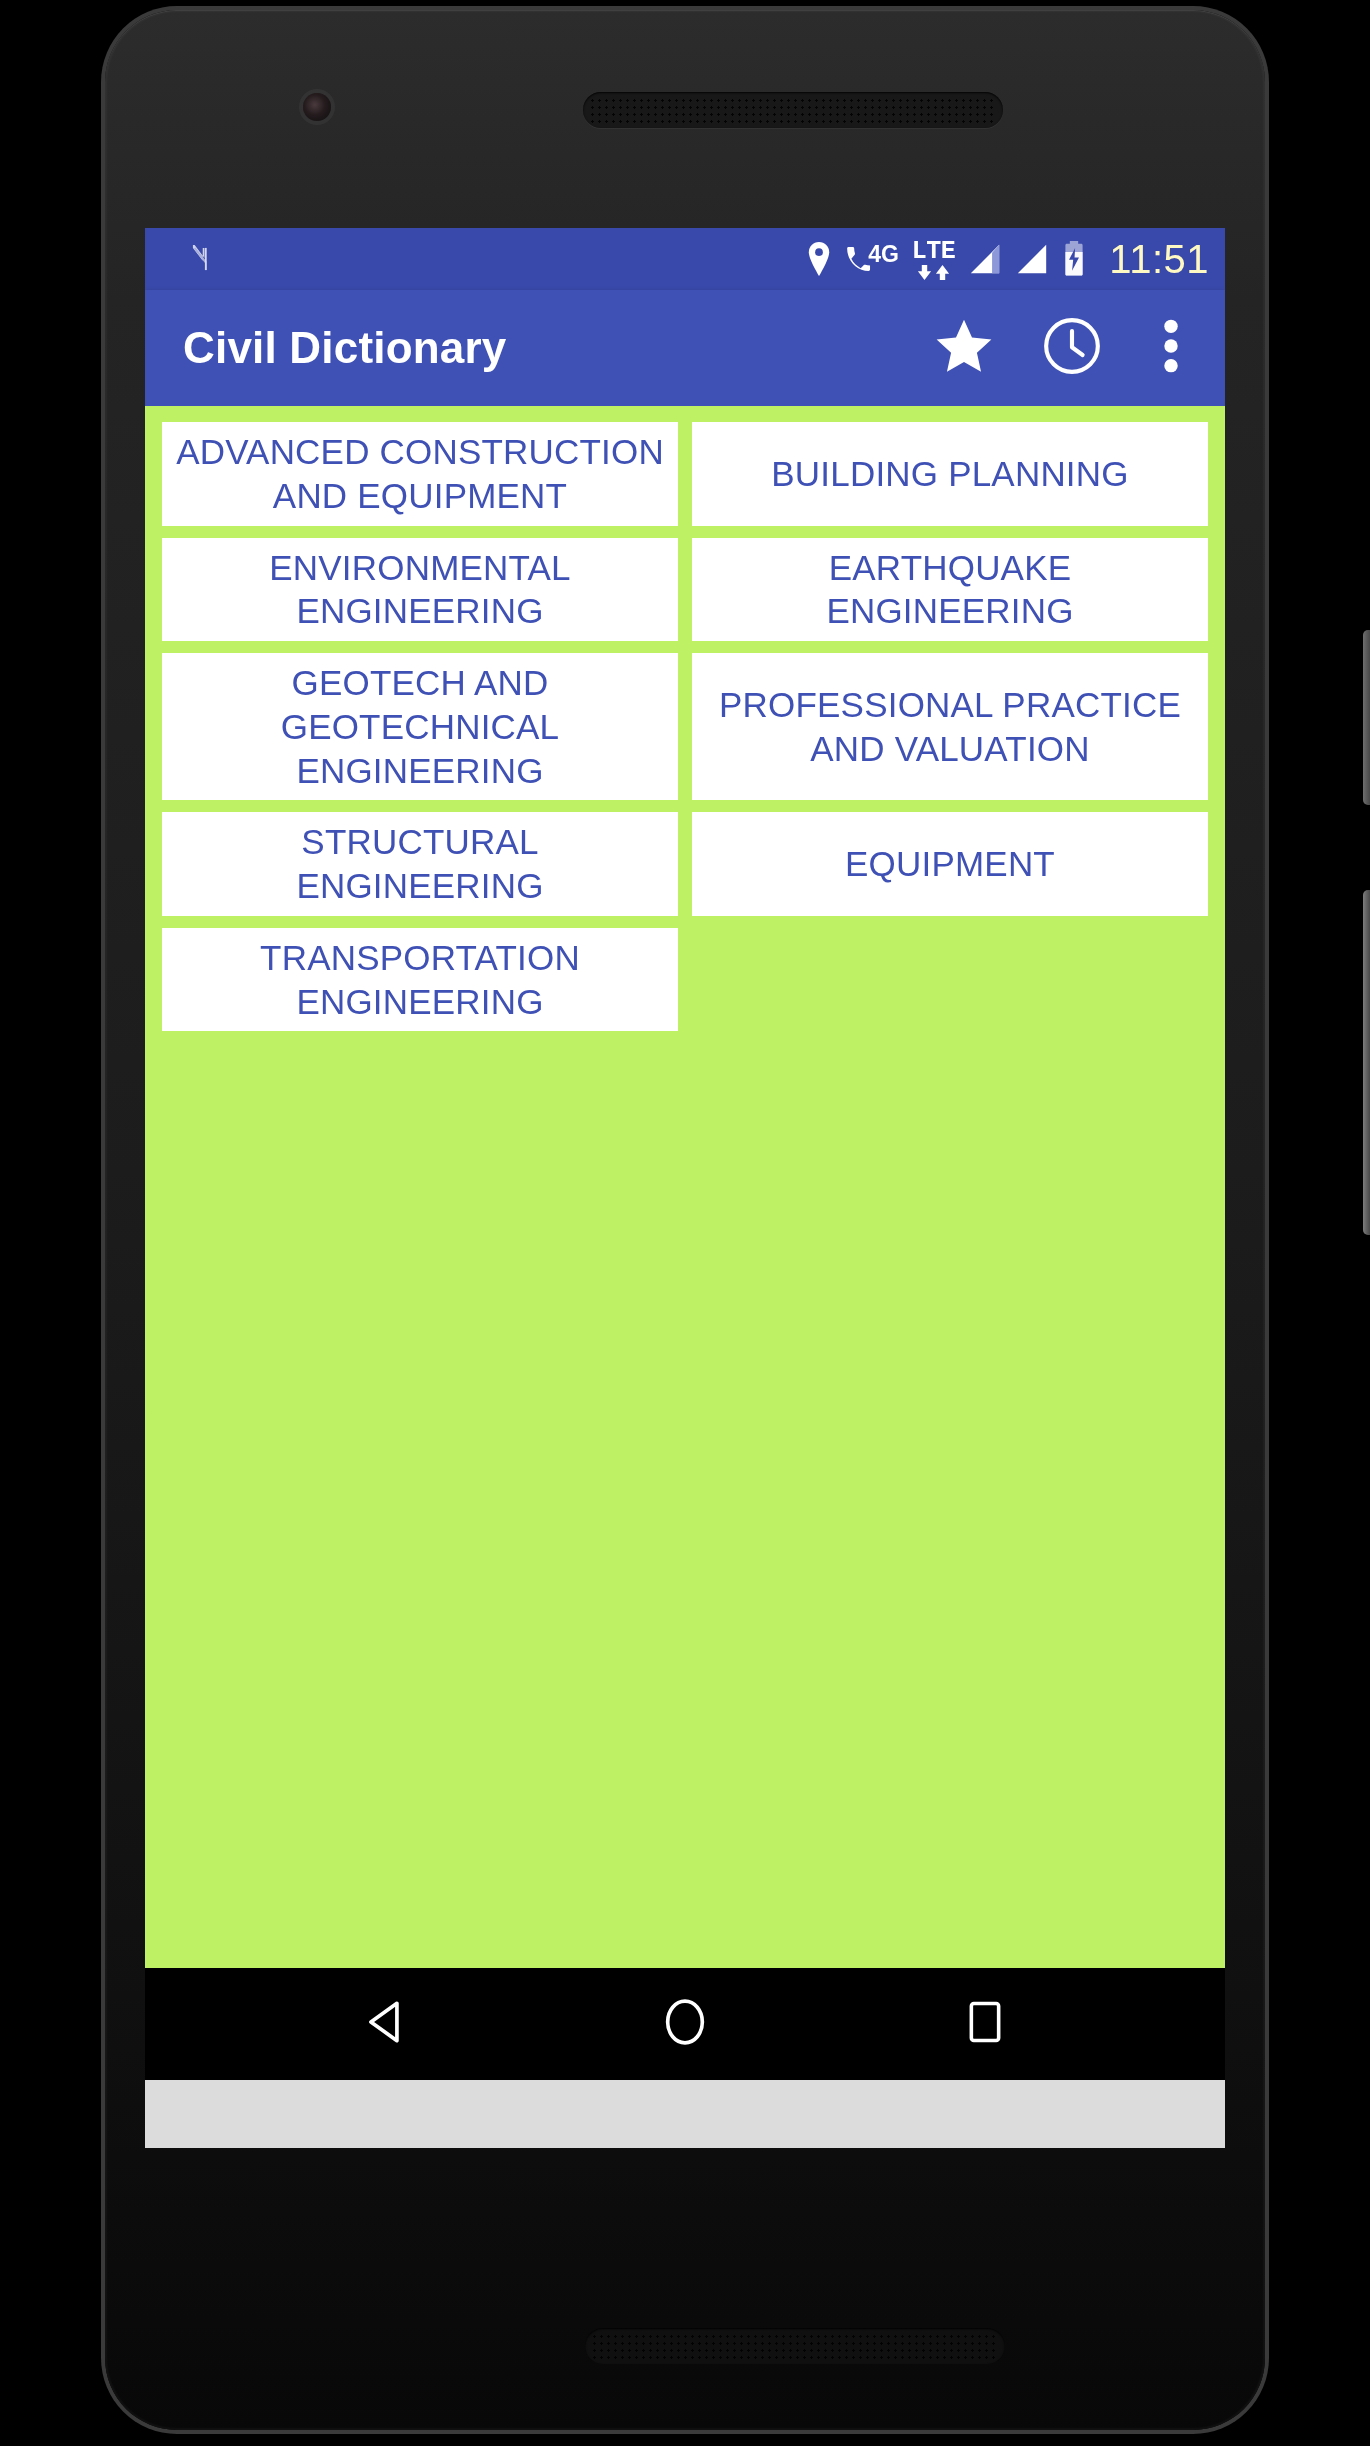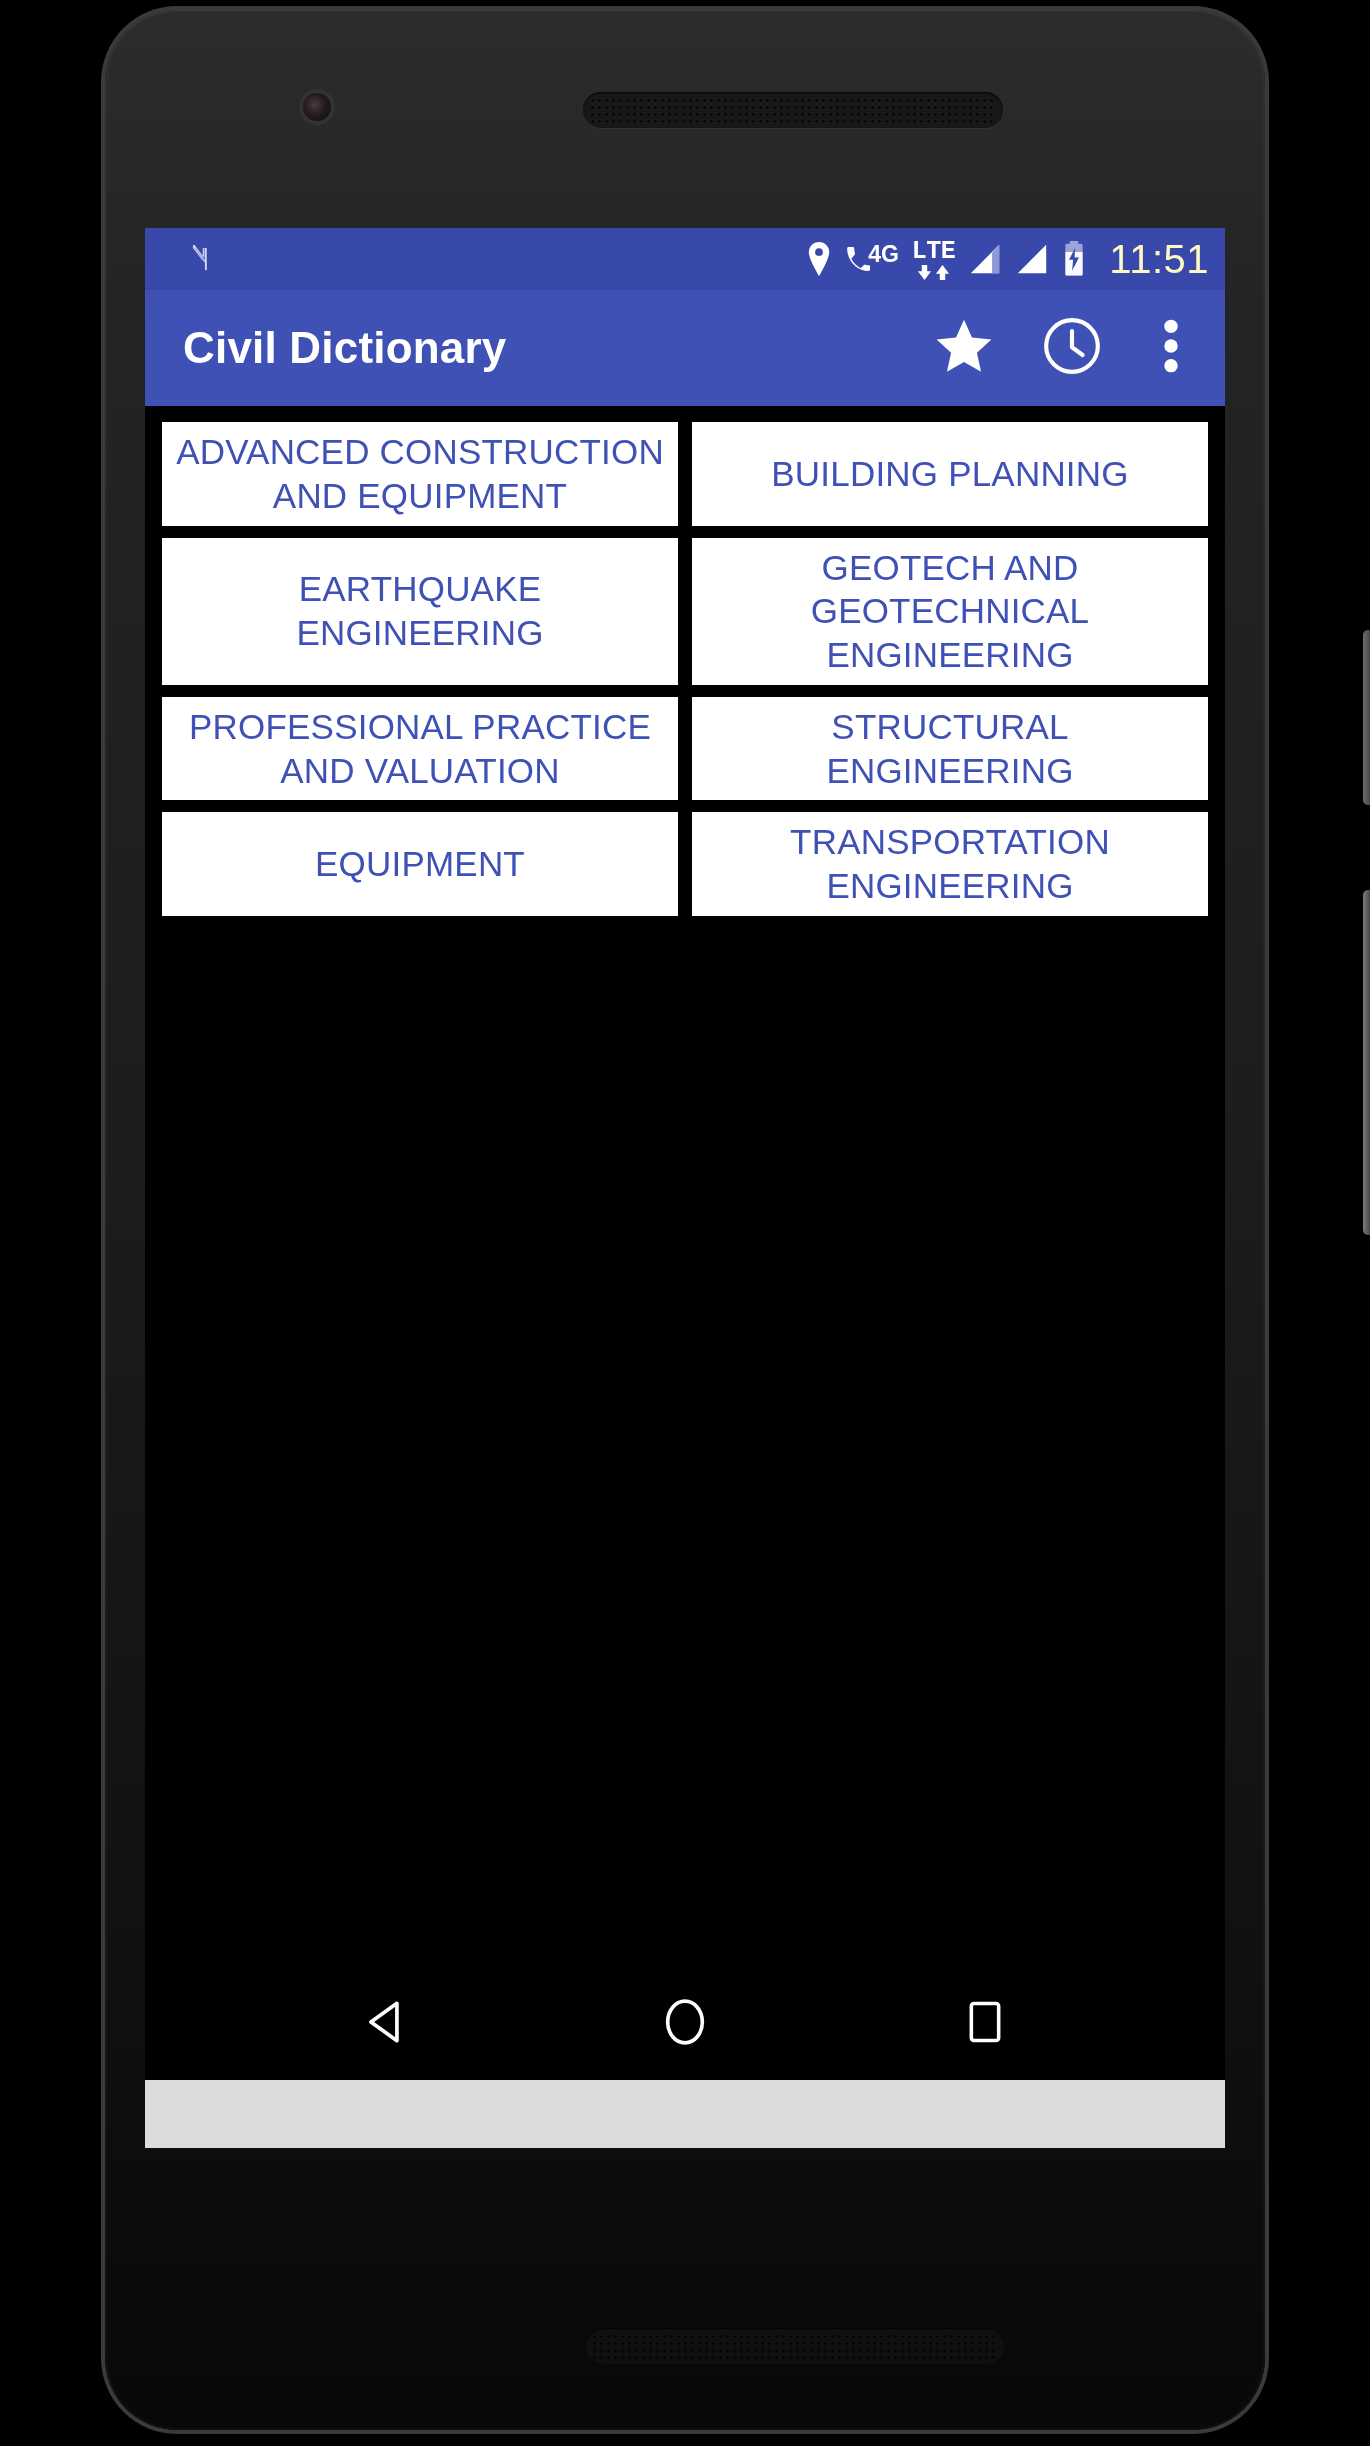--- a/index.html
+++ b/index.html
@@ -115,21 +115,21 @@
   }
   .appbar-btn{display:flex;align-items:center;justify-content:center;cursor:pointer;}
 
   
   #category-grid{
     padding:10px 10px 8px 10px;
     display:flex;flex-wrap:wrap;
     align-content:flex-start;
     box-sizing:border-box;
     height:1562px;
-    background:#000000;
+    background:#bef264;
   }
   .grid-cell{
     width:50%;
     box-sizing:border-box;
     padding:6px 7px;
   }
   .tile{
     background:#ffffff;
     width:100%;
     height:100%;
@@ -274,20 +274,25 @@
       </div>
     </div>
     <div class="grid-cell row-h-1">
       <div class="tile">
         <span class="tile-label">BUILDING PLANNING</span>
       </div>
     </div>
 
     <div class="grid-cell row-h-2">
       <div class="tile">
+        <span class="tile-label">ENVIRONMENTAL ENGINEERING</span>
+      </div>
+    </div>
+    <div class="grid-cell row-h-2">
+      <div class="tile">
         <span class="tile-label">EARTHQUAKE ENGINEERING</span>
       </div>
     </div>
 
     <div class="grid-cell row-h-1">
       <div class="tile">
         <span class="tile-label">GEOTECH AND GEOTECHNICAL ENGINEERING</span>
       </div>
     </div>
     <div class="grid-cell row-h-1">

